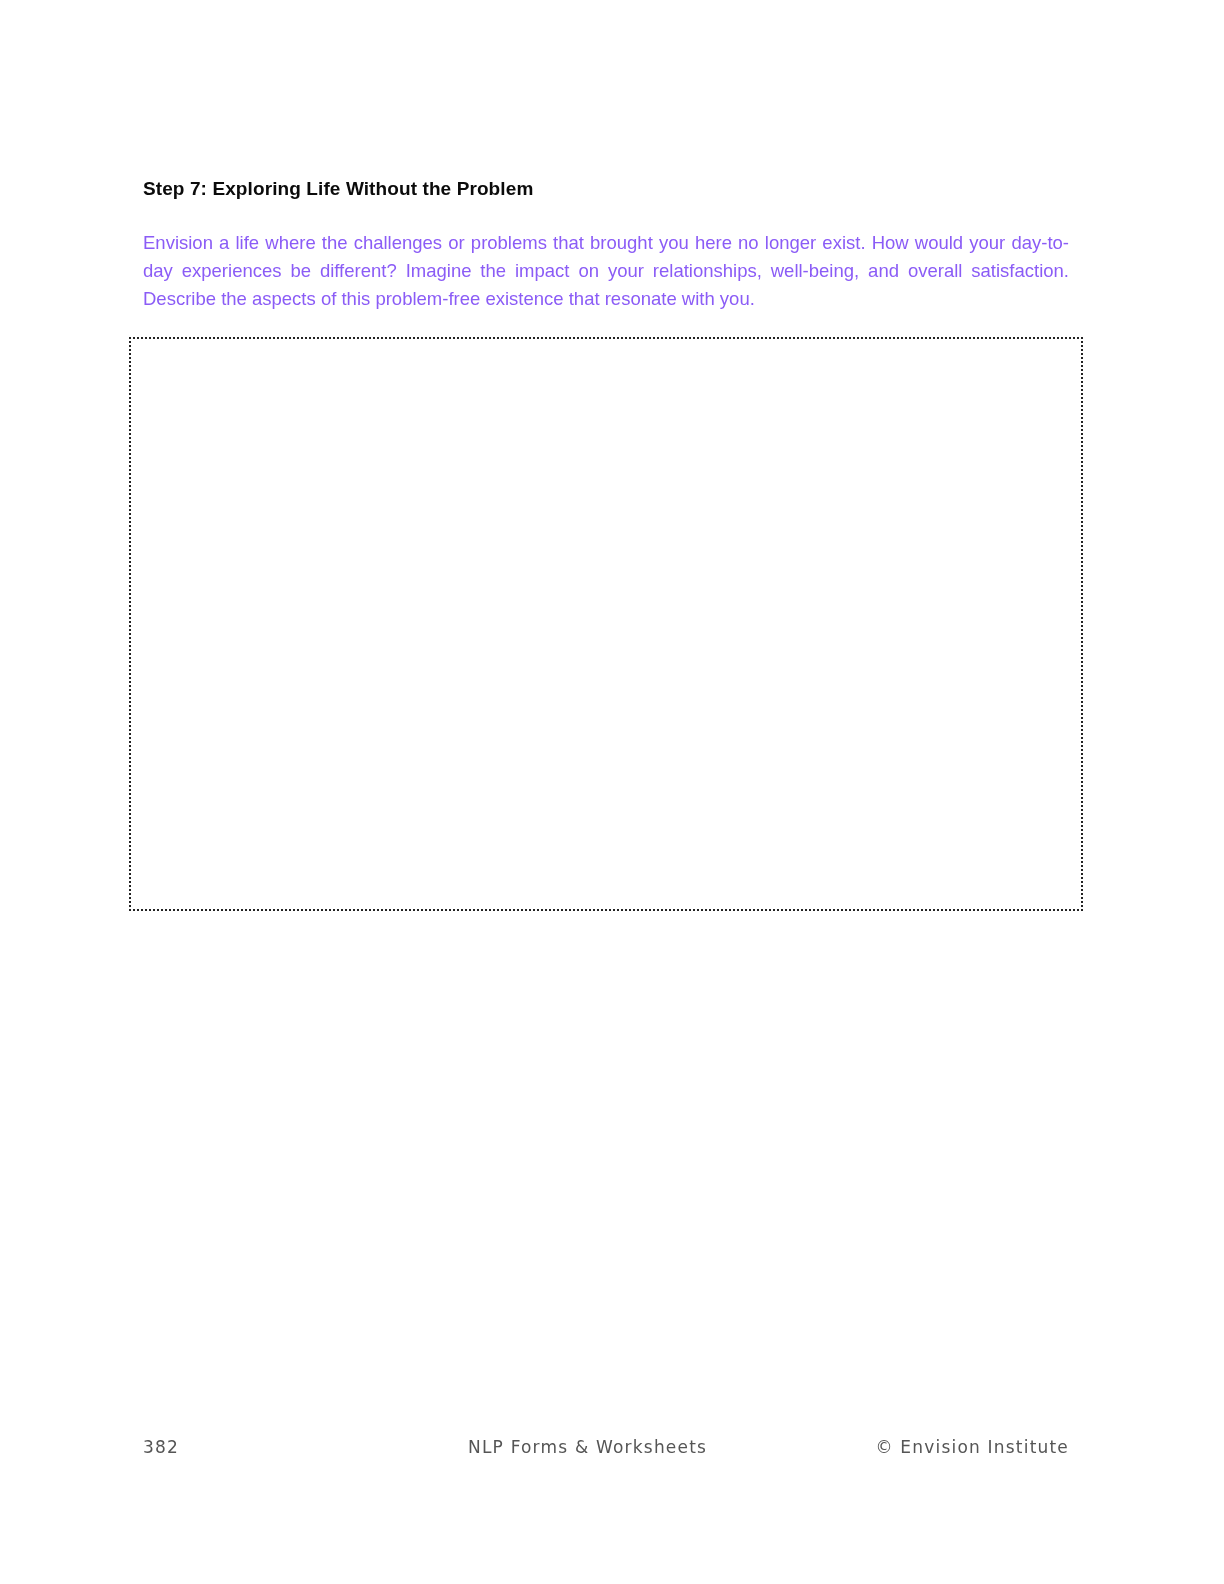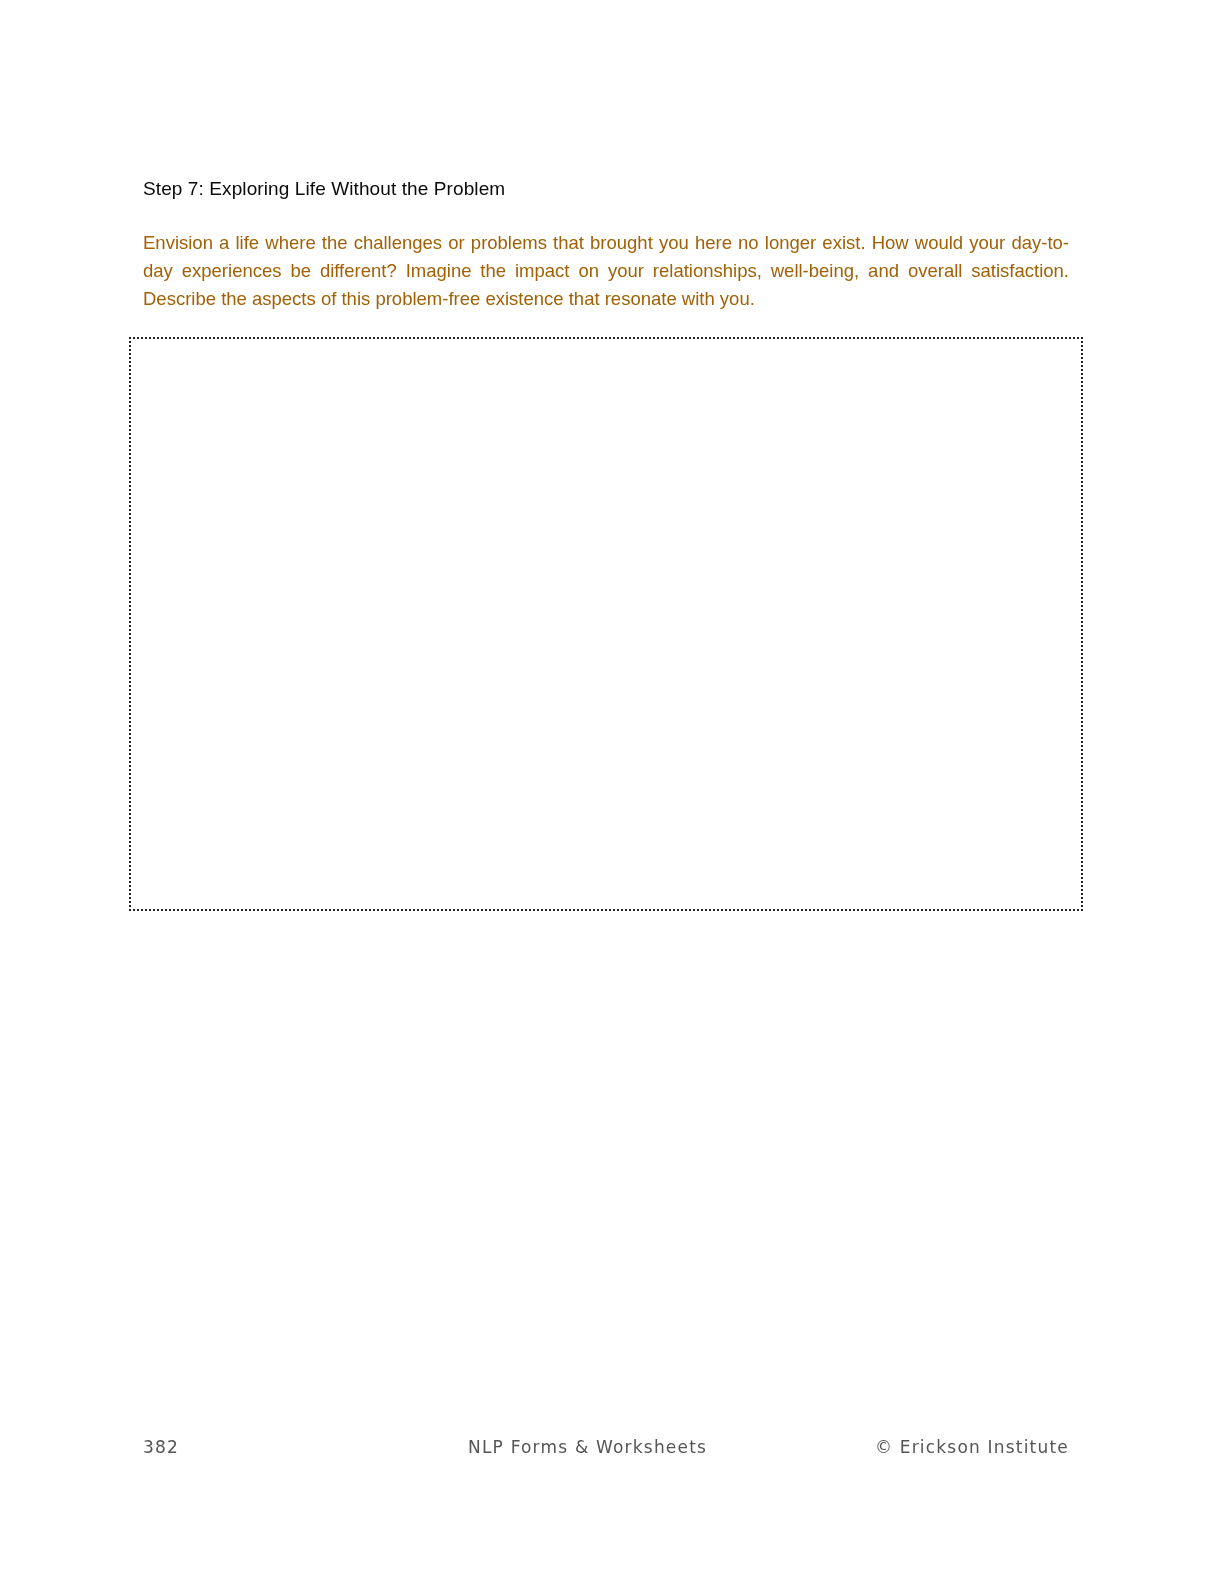--- a/index.html
+++ b/index.html
@@ -14,34 +14,34 @@
       overflow: hidden;
       font-family: "Liberation Sans", "DejaVu Sans", sans-serif;
       color: #111111;
     }
     .step-title {
       position: absolute;
       left: 143px;
       top: 178px;
       margin: 0;
       font-size: 19px;
-      font-weight: normal;
+      font-weight: bold;
       letter-spacing: 0.1px;
       color: #0b0b0b;
     }
     .instructions {
       position: absolute;
       left: 143px;
       top: 229px;
       width: 926px;
       margin: 0;
       font-size: 18.5px;
       line-height: 28px;
       text-align: justify;
-      color: #a16207;
+      color: #8b5cf6;
     }
     .response-box {
       position: absolute;
       left: 129px;
       top: 337px;
       width: 950px;
       height: 570px;
       border: 2px dotted #222222;
       background: transparent;
       outline: none;
@@ -72,13 +72,13 @@
 <h2 class="step-title">Step 7: Exploring Life Without the Problem</h2>
 
 <p class="instructions">Envision a life where the challenges or problems that brought you here no longer exist. How would your day-to-day experiences be different? Imagine the impact on your relationships, well-being, and overall satisfaction. Describe the aspects of this problem-free existence that resonate with you.</p>
 
 <textarea class="response-box" style=""></textarea>
 
 <div class="footer footer-page">382</div>
 
 <div class="footer footer-title">NLP Forms &amp; Worksheets</div>
 
-<div class="footer footer-copyright">© Erickson Institute</div>
+<div class="footer footer-copyright">© Envision Institute</div>
 
 </body></html>

